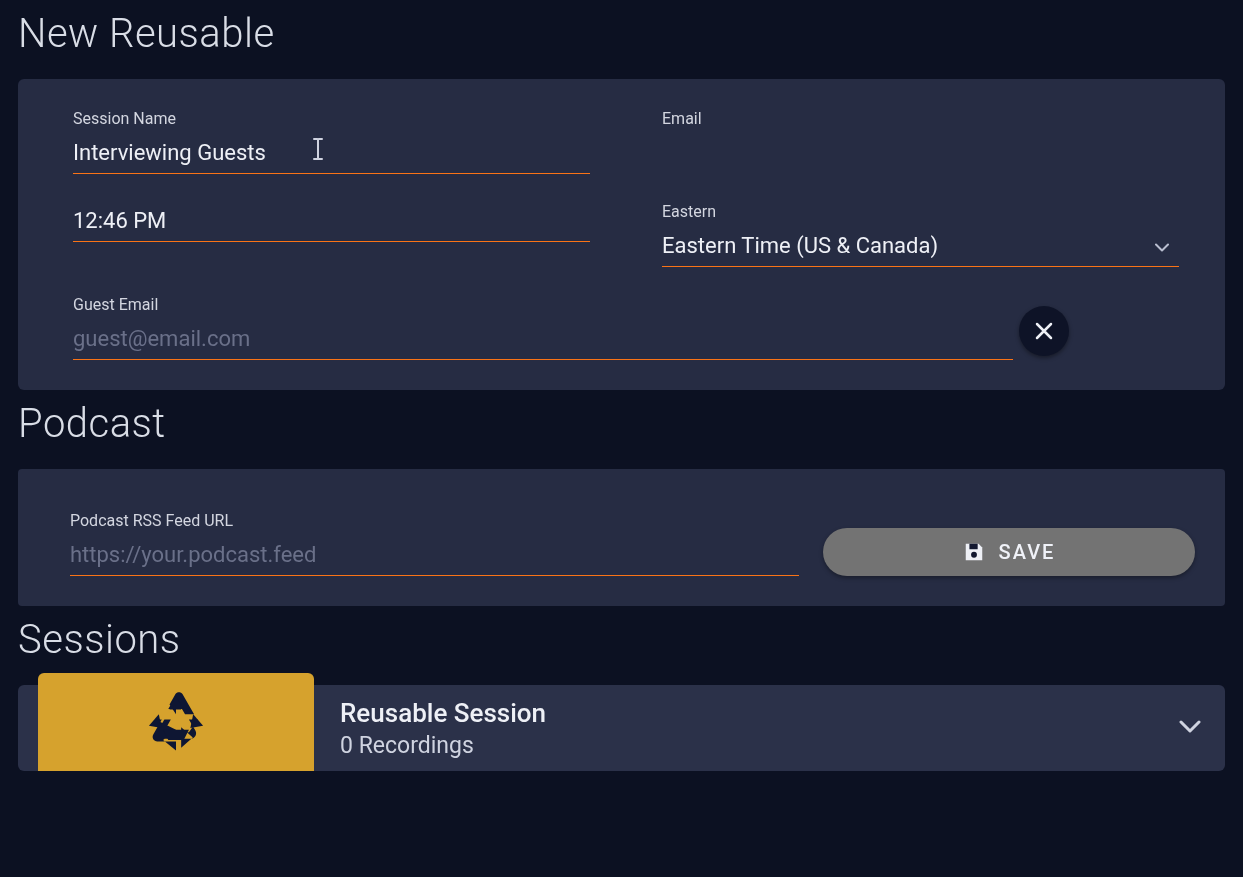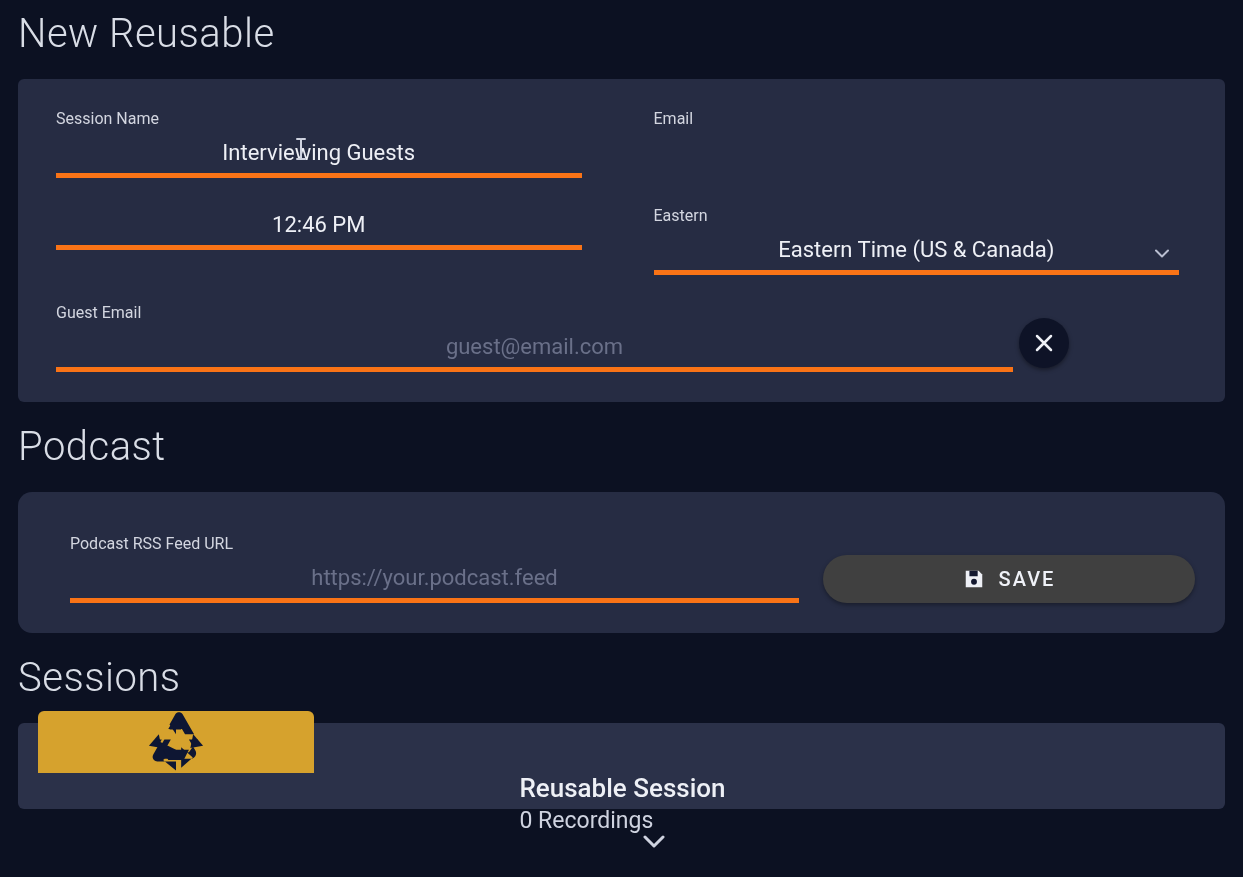--- a/index.html
+++ b/index.html
@@ -13,29 +13,29 @@
   }
   .page {
     padding: 10px 18px 0 18px;
   }
   h1.section-title {
     font-weight: 300;
     font-size: 40px;
     color: #d9dde6;
     letter-spacing: 0.5px;
     margin-bottom: 22px;
-    margin-top: 21px;
+    margin-top: 10px;
   }
   h1.section-title.first {
     margin-top: 0;
   }
   .card {
     background: #262c43;
     border-radius: 6px;
-    padding: 30px 26px 30px 18px;
+    padding: 30px 26px 30px 35px;
     position: relative;
   }
   .form-row {
     display: flex;
     gap: 32px;
     margin-bottom: 28px;
   }
   .form-row:last-child { margin-bottom: 0; }
   .field {
     flex: 1;
@@ -45,27 +45,26 @@
   }
   .field-label {
     font-size: 16px;
     color: #d3d6e0;
     margin-bottom: 6px;
     font-weight: 400;
   }
   .field-input {
     background: transparent;
     border: none;
-    border-bottom: 5px solid #f97316;
+    border-bottom: 1px solid #f97316;
     color: #eef0f6;
     font-size: 22px;
     padding: 6px 0 8px 0;
     outline: none;
     font-family: inherit;
-    text-align: center;
   }
   .field-input::placeholder {
     color: #6a7089;
   }
   .select-wrap {
     position: relative;
   }
   .select-caret {
     position: absolute;
     right: 10px;
@@ -96,34 +95,34 @@
     cursor: pointer;
     margin-right: 130px;
     margin-bottom: 4px;
     box-shadow: 0 2px 4px rgba(0,0,0,0.4);
   }
   .circle-btn svg { display:block; }
 
   
   .podcast-card {
     background: #262c43;
-    border-radius: 14px;
+    border-radius: 4px;
     padding: 42px 30px 30px 30px;
     display: flex;
     align-items: flex-end;
     gap: 24px;
   }
   .podcast-field {
     flex: 1;
     display: flex;
     flex-direction: column;
     padding-left: 22px;
   }
   .pill-btn {
-    background: #404040;
+    background: #737373;
     border-radius: 28px;
     height: 48px;
     display: flex;
     align-items: center;
     justify-content: center;
     gap: 14px;
     padding: 0 40px;
     cursor: pointer;
     color: #f0f2f8;
     font-size: 20px;
@@ -136,21 +135,20 @@
   
   .session-card {
     background: #2b3149;
     border-radius: 6px;
     display: flex;
     align-items: center;
     padding-right: 24px;
     position: relative;
     height: 86px;
     margin-top: 12px;
-    flex-direction: column;
   }
   .thumb {
     width: 276px;
     height: 98px;
     background: #d6a22d;
     border-radius: 6px 6px 0 0;
     display: flex;
     align-items: center;
     justify-content: center;
     margin-left: 20px;

